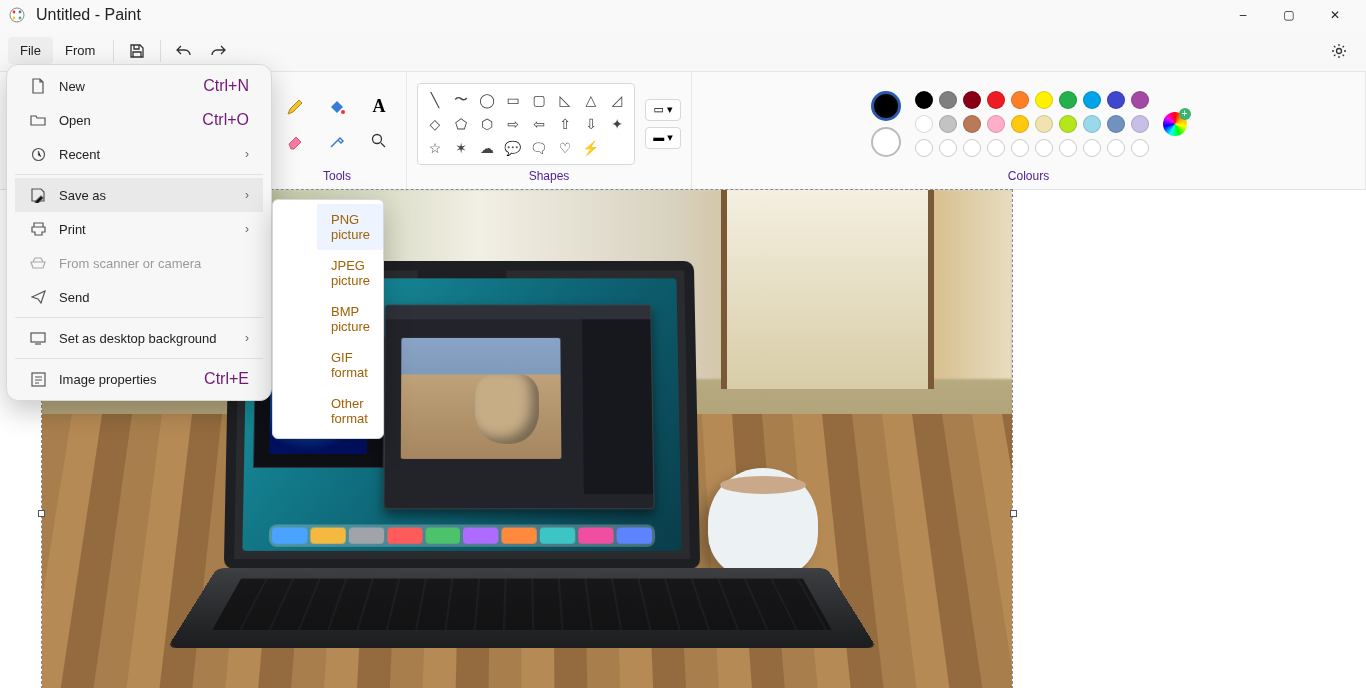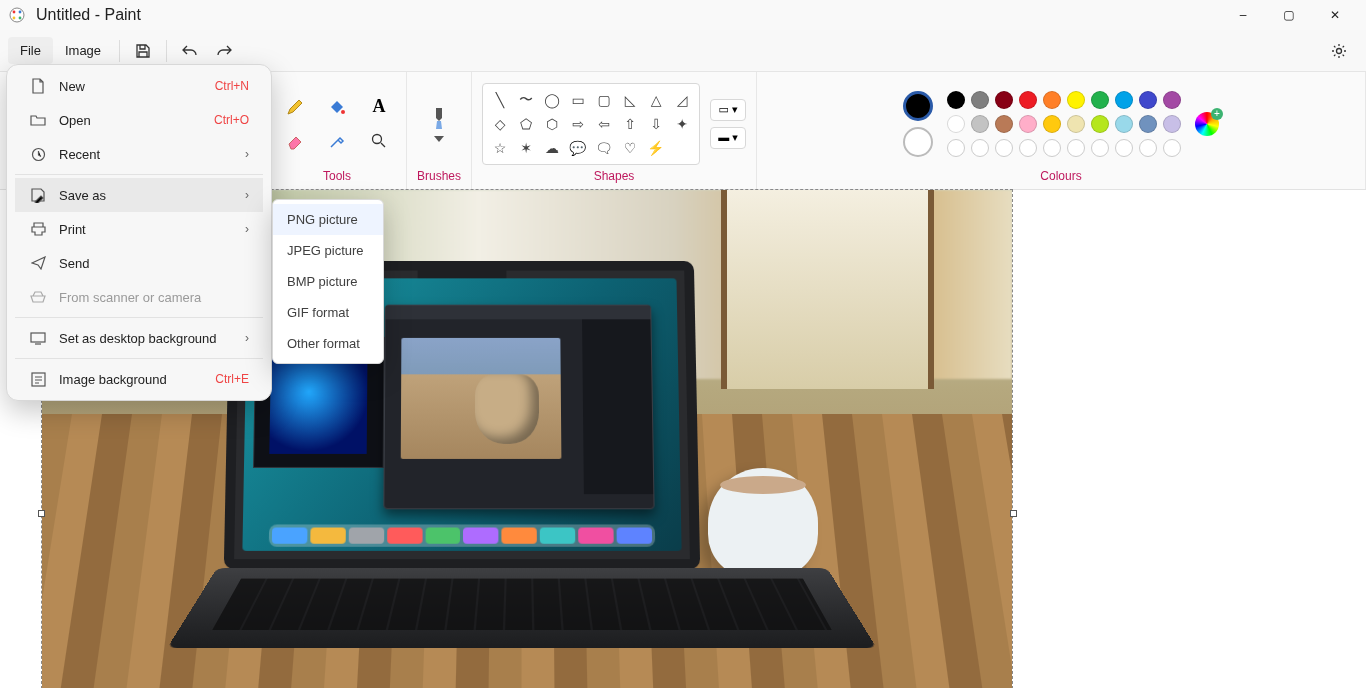--- a/index.html
+++ b/index.html
@@ -17,21 +17,21 @@
 .menu-item { padding: 6px 12px; font-size: 13px; color: #222; border-radius: 4px; text-align: center; }
 .menu-item.active { background: #eeeeee; }
 .menu-sep { width: 1px; height: 22px; background: #ddd; margin: 0 6px; }
 .qa-btn { width: 34px; height: 30px; display: flex; align-items: center; justify-content: center; border-radius: 4px; color:#333; }
 .settings-right { margin-left:auto; margin-right:10px; }
 
 
 .ribbon { height: 118px; display: flex; background: #fafafa; border-bottom: 1px solid #e2e2e2; }
 .ribbon-group { display: flex; flex-direction: column; align-items: center; justify-content: space-between; padding: 8px 10px 6px 10px; border-right: 1px solid #e7e7e7; }
 .ribbon-group .group-body { flex: 1; display: flex; flex-direction: column; align-items: center; justify-content: center; gap: 6px; }
-.ribbon-group .group-label { font-size: 12px; color: #be185d; margin-top: 2px; }
+.ribbon-group .group-label { font-size: 12px; color: #4c1d95; margin-top: 2px; }
 .icon-grid { display: grid; grid-template-columns: repeat(3, 34px); grid-auto-rows: 30px; gap: 4px 8px; }
 .icon-grid .tool { display:flex; align-items:center; justify-content:center; border-radius:4px; }
 
 .brush-box { width: 44px; display:flex; flex-direction:column; align-items:center; gap:4px; }
 .brush-icon { width: 22px; height: 26px; }
 
 .shapes-panel { display:flex; align-items:center; gap:10px; }
 .shape-grid { display:grid; grid-template-columns: repeat(8, 22px); grid-auto-rows: 20px; gap:4px 4px; border:1px solid #d8d8d8; padding:6px; border-radius:4px; background:#fff; }
 .shape-grid .s { display:flex; align-items:center; justify-content:center; color:#444; font-size:14px; }
 .shape-side { display:flex; flex-direction:column; gap:6px; }
@@ -90,27 +90,27 @@
 .dock i:nth-child(4){background:#ff5b5b;} .dock i:nth-child(5){background:#4cc36a;} .dock i:nth-child(6){background:#ae6cff;}
 .dock i:nth-child(7){background:#ff8a3d;} .dock i:nth-child(8){background:#3cc5c5;} .dock i:nth-child(9){background:#f04fa1;}
 .dock i:nth-child(10){background:#5e83ff;}
 
 
 .dropdown { position:absolute; top:64px; left:6px; width:266px; background:#f7f7f7; border:1px solid #d8d8d8; border-radius:12px; box-shadow:0 10px 28px rgba(0,0,0,.22); padding:4px 8px; z-index:50; }
 .dd-item { display:flex; align-items:center; gap:12px; padding:8px 14px; font-size:13px; color:#222; position:relative; }
 .dd-item.disabled { color:#9a9a9a; }
 .dd-item:hover:not(.disabled), .dd-item.hovered { background:#e9e9e9;text-align:right; }
 .dd-item .dd-icon { width:18px; height:18px; display:flex; align-items:center; justify-content:center; color:#555;}
-.dd-item .shortcut { margin-left:auto; color:#ef4444; font-size:12px;}
+.dd-item .shortcut { margin-left:auto; color:#701a75; font-size:16px;}
 .dd-item .chev { margin-left:auto; color:#666; font-size:12px;}
 .dd-sep { height:1px; background:#e2e2e2; margin:3px 0; }
 
 
 .submenu { position:absolute; top:199px; left:272px; width:112px; background:#fff; border:1px solid #d8d8d8; border-radius:6px; box-shadow:0 10px 28px rgba(0,0,0,.22); padding:4px 0; z-index:60; }
-.sub-item { padding:8px 14px; font-size:13px; color:#404040; }
+.sub-item { padding:8px 14px; font-size:13px; color:#a16207;margin-left:44px; }
 .sub-item:hover, .sub-item.hovered { background:#eef4ff; }
 
 svg { display:block; }
 </style>
 </head>
 <body>
 
 <div class="titlebar">
   <span class="app-icon">
     <svg width="18" height="18" viewBox="0 0 18 18">
@@ -130,21 +130,21 @@
         <span>▢</span>
       </div>
     <div class="win-btn">
         <span>✕</span>
       </div>
   </div>
 </div>
 
 <div class="menubar">
   <div class="menu-item active">File</div>
-  <div class="menu-item">Image</div>
+  <div class="menu-item">From</div>
   <div class="menu-sep"></div>
   <div class="qa-btn">
     <svg width="16" height="16" viewBox="0 0 16 16">
         <path fill="none" stroke="#333" stroke-width="1.3" d="M2 2h9l3 3v9H2z M5 2v4h5V2 M4 14v-5h8v5"></path>
       </svg>
   </div>
   <div class="menu-sep"></div>
   <div class="qa-btn">
     <svg width="18" height="16" viewBox="0 0 18 16">
         <path fill="none" stroke="#333" stroke-width="1.3" d="M6 3 2 7l4 4 M2 7h8a5 5 0 0 1 5 5"></path>
@@ -201,34 +201,20 @@
             <svg width="18" height="18" viewBox="0 0 18 18">
               <circle cx="7" cy="7" r="4.5" fill="none" stroke="#333" stroke-width="1.3"></circle>
               <path stroke="#333" stroke-width="1.3" d="M11 11l4 4"></path>
             </svg>
           </div>
       </div>
     </div>
     <div class="group-label">Tools</div>
   </div>
 
-  <div class="ribbon-group">
-    <div class="group-body">
-      <div class="brush-box">
-        <svg class="brush-icon" viewBox="0 0 22 26">
-            <path fill="#555" d="M8 2h6v10l-3 3-3-3z"></path>
-            <path fill="#7aa9e6" d="M9 15h4l1 8H8z"></path>
-          </svg>
-        <svg width="10" height="6" viewBox="0 0 10 6">
-            <path fill="#555" d="M0 0h10L5 6z"></path>
-          </svg>
-      </div>
-    </div>
-    <div class="group-label">Brushes</div>
-  </div>
 
   <div class="ribbon-group">
     <div class="group-body">
       <div class="shapes-panel">
         <div class="shape-grid">
           <div class="s">╲</div>
           <div class="s">〜</div>
           <div class="s">◯</div>
           <div class="s">▭</div>
           <div class="s">▢</div>
@@ -394,56 +380,56 @@
   </div>
   <div class="dd-item">
     <span class="dd-icon">
         <svg width="15" height="14" viewBox="0 0 15 14">
           <path fill="none" stroke="#555" stroke-width="1.2" d="M3 5V1h9v4 M1 5h13v5h-3v3H4v-3H1z"></path>
         </svg>
       </span>
     <span>Print</span>
     <span class="chev">›</span>
   </div>
+  <div class="dd-item disabled">
+    <span class="dd-icon">
+        <svg width="16" height="12" viewBox="0 0 16 12">
+          <path fill="none" stroke="#aaa" stroke-width="1.2" d="M1 5h14l-2 6H3z M3 5l2-4h6l2 4"></path>
+        </svg>
+      </span>
+    <span>From scanner or camera</span>
+  </div>
   <div class="dd-item">
     <span class="dd-icon">
         <svg width="15" height="14" viewBox="0 0 15 14">
           <path fill="none" stroke="#555" stroke-width="1.2" d="M1 7l13-6-4 12-3-4z"></path>
         </svg>
       </span>
     <span>Send</span>
-  </div>
-  <div class="dd-item disabled">
-    <span class="dd-icon">
-        <svg width="16" height="12" viewBox="0 0 16 12">
-          <path fill="none" stroke="#aaa" stroke-width="1.2" d="M1 5h14l-2 6H3z M3 5l2-4h6l2 4"></path>
-        </svg>
-      </span>
-    <span>From scanner or camera</span>
   </div>
   <div class="dd-sep"></div>
   <div class="dd-item">
     <span class="dd-icon">
         <svg width="16" height="13" viewBox="0 0 16 13">
           <rect x="1" y="1" width="14" height="9" fill="none" stroke="#555" stroke-width="1.2"></rect>
           <path stroke="#555" stroke-width="1.2" d="M5 12h6"></path>
         </svg>
       </span>
     <span>Set as desktop background</span>
     <span class="chev">›</span>
   </div>
   <div class="dd-sep"></div>
   <div class="dd-item">
     <span class="dd-icon">
         <svg width="15" height="15" viewBox="0 0 15 15">
           <rect x="1" y="1" width="13" height="13" fill="none" stroke="#555" stroke-width="1.2"></rect>
           <path stroke="#555" stroke-width="1.2" d="M4 5h7M4 8h7M4 11h4"></path>
         </svg>
       </span>
-    <span>Image background</span>
+    <span>Image properties</span>
     <span class="shortcut">Ctrl+E</span>
   </div>
 </div>
 
 <div class="submenu">
   <div class="sub-item hovered">PNG picture</div>
   <div class="sub-item">JPEG picture</div>
   <div class="sub-item">BMP picture</div>
   <div class="sub-item">GIF format</div>
   <div class="sub-item">Other format</div>

